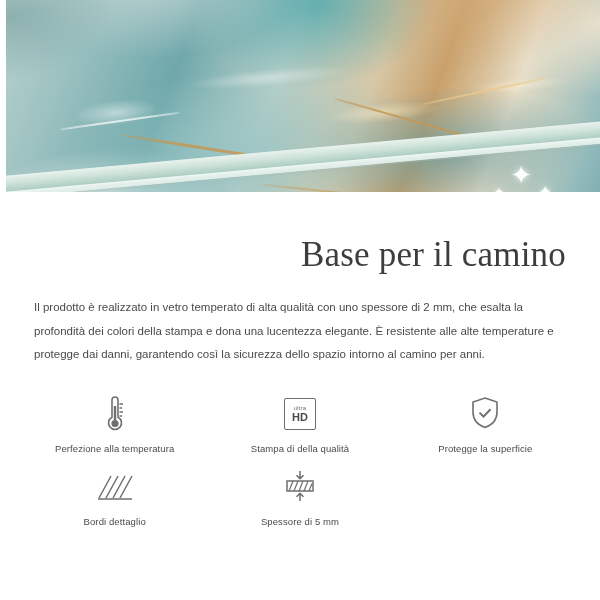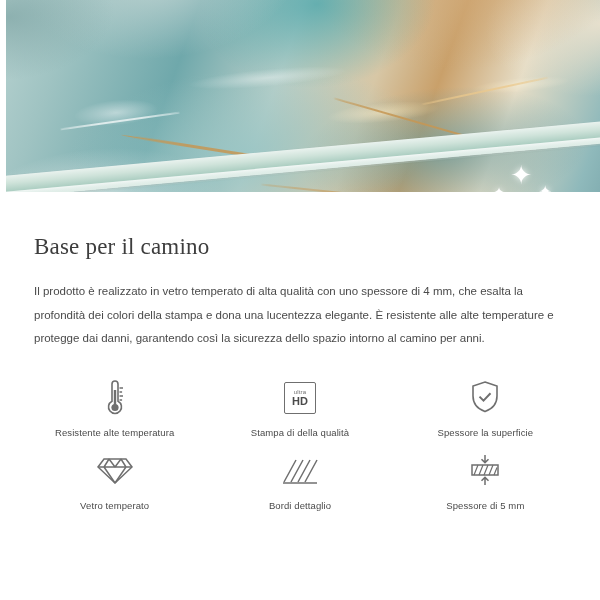--- a/index.html
+++ b/index.html
@@ -128,26 +128,27 @@
   .sparkle.s1 { right: 68px; top: 162px; font-size: 26px; }
   .sparkle.s2 { right: 48px; top: 184px; font-size: 16px; }
   .sparkle.s3 { right: 96px; top: 186px; font-size: 12px; }
 
   
   .content {
     padding: 0 34px;
   }
   .headline {
     font-family: "Liberation Serif", serif;
-    font-size: 23px;
+    font-size: 35px;
     line-height: 1.32;
     color: #3d3d3d;
     font-weight: 400;
     margin: 14px 0 0 0;
     letter-spacing: 0.2px;
+    text-align: right;
   }
   .headline .line2 {
     display: block;
   }
   .body-copy {
     margin-top: 18px;
     font-size: 11.5px;
     line-height: 2.05;
     color: #4a4a4a;
     max-width: 540px;
@@ -224,66 +225,57 @@
       <span class="sparkle s1">✦</span>
       <span class="sparkle s2">✦</span>
       <span class="sparkle s3">✦</span>
     </div>
   </div>
 
   <div class="content">
     <h1 class="headline">
       <span>Base per il camino</span>
     </h1>
-    <p class="body-copy">Il prodotto è realizzato in vetro temperato di alta qualità con uno spessore di 4 mm, che esalta la profondità dei colori della stampa e dona una lucentezza elegante. È resistente alle alte temperature e protegge dai danni, garantendo così la sicurezza dello spazio intorno al camino per anni.</p>
+    <p class="body-copy">Il prodotto è realizzato in vetro temperato di alta qualità con uno spessore di 2 mm, che esalta la profondità dei colori della stampa e dona una lucentezza elegante. È resistente alle alte temperature e protegge dai danni, garantendo così la sicurezza dello spazio intorno al camino per anni.</p>
   </div>
 
   <div class="features">
 
     <div class="feature">
       <div class="feature-icon">
         <svg width="32" height="40" viewBox="0 0 32 40" fill="none" stroke="#6f6f6f" stroke-width="1.6">
           <path d="M13 6a3 3 0 0 1 6 0v17.2a6.5 6.5 0 1 1-6 0V6z"></path>
           <circle cx="16" cy="29.5" r="3.6" fill="#6f6f6f" stroke="none"></circle>
           <rect x="14.8" y="12" width="2.4" height="15" fill="#6f6f6f" stroke="none"></rect>
           <path d="M20.5 10h3.5M20.5 14h2.6M20.5 18h3.5M20.5 22h2.6" stroke-width="1.3"></path>
         </svg>
       </div>
-      <div class="feature-label">Resistente alte temperatura</div>
+      <div class="feature-label">Perfezione alla temperatura</div>
     </div>
 
     <div class="feature">
       <div class="feature-icon">
         <div class="ultrahd-box">
           <span class="ultrahd-top">ultra</span>
           <span class="ultrahd-bottom">HD</span>
         </div>
       </div>
       <div class="feature-label">Stampa di della qualità</div>
     </div>
 
     <div class="feature">
       <div class="feature-icon">
         <svg width="36" height="40" viewBox="0 0 36 40" fill="none" stroke="#6f6f6f" stroke-width="1.6">
           <path d="M18 4l12 4v10c0 8-5.4 13.2-12 15.6C11.4 31.2 6 26 6 18V8l12-4z"></path>
           <path d="M12.5 18.6l4 4 7-7.4" stroke-width="2"></path>
         </svg>
       </div>
-      <div class="feature-label">Spessore la superficie</div>
-    </div>
-
-    <div class="feature">
-      <div class="feature-icon">
-        <svg width="38" height="36" viewBox="0 0 38 36" fill="none" stroke="#6f6f6f" stroke-width="1.5">
-          <path d="M8 6h22l6 8-17 16L2 14z"></path>
-          <path d="M2 14h34M13 6l-5 8 11 16M25 6l5 8-11 16M13 6l6 8 6-8M8 14l11 16"></path>
-        </svg>
-      </div>
-      <div class="feature-label">Vetro temperato</div>
-    </div>
+      <div class="feature-label">Protegge la superficie</div>
+    </div>
+
 
     <div class="feature">
       <div class="feature-icon">
         <svg width="40" height="34" viewBox="0 0 40 34" fill="none" stroke="#6f6f6f" stroke-width="1.5">
           <path d="M4 28L16 6M11 28L23 6M18 28L30 6M25 28L37 6"></path>
           <path d="M3 29h34" stroke-width="1.6"></path>
         </svg>
       </div>
       <div class="feature-label">Bordi dettaglio</div>
     </div>

